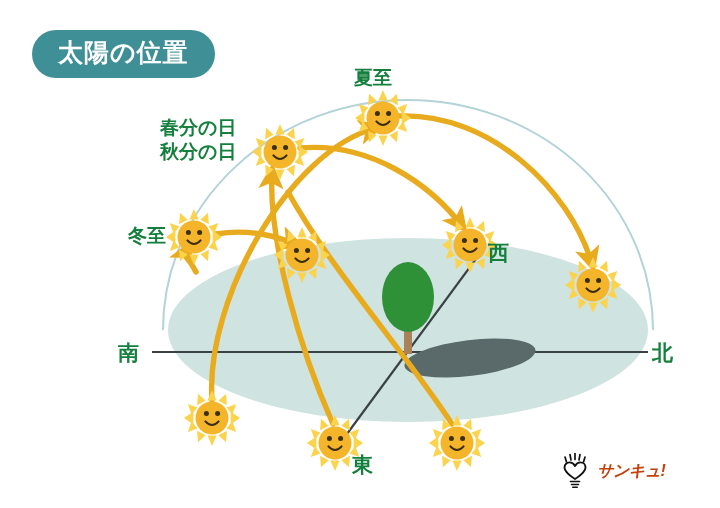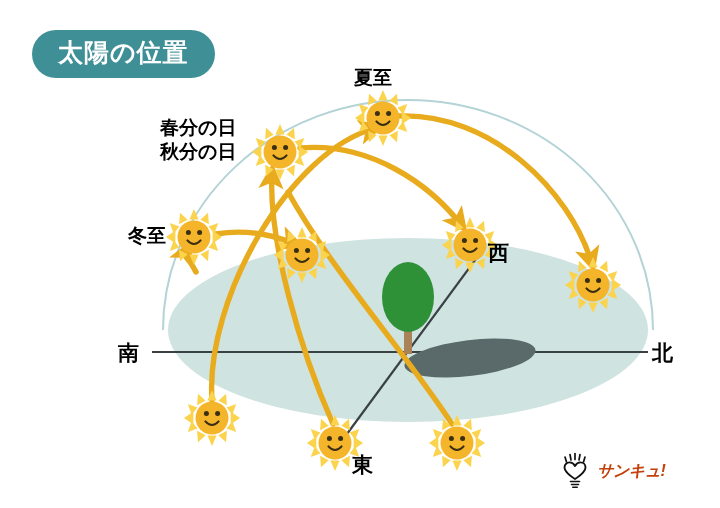--- a/index.html
+++ b/index.html
@@ -33,21 +33,21 @@
     color: #ffffff;
     font-size: 25px;
     font-weight: bold;
     letter-spacing: 1px;
     line-height: 1.1;
     white-space: nowrap;
   }
 
   .lbl {
     position: absolute;
-    color: #000000;
+    color: #15803d;
     font-size: 19px;
     font-weight: bold;
     white-space: nowrap;
     line-height: 1.25;
   }
   .lbl.big { font-size: 21px; }
 
   .logo {
     position: absolute;
     left: 560px;

